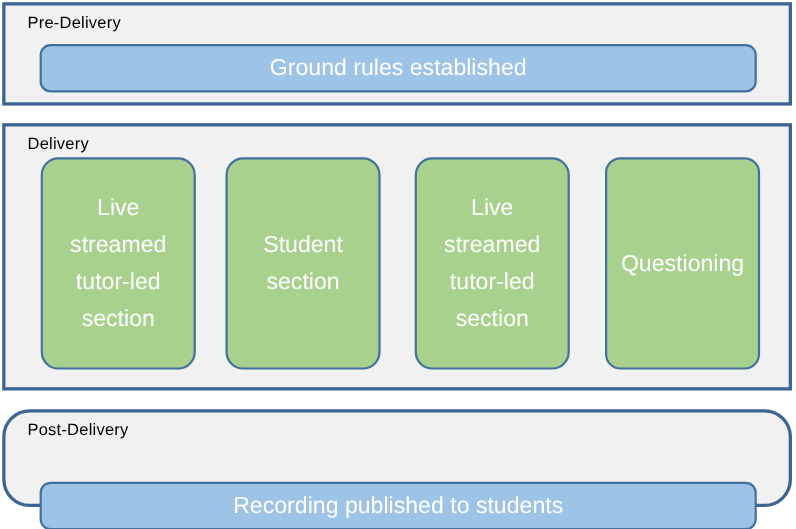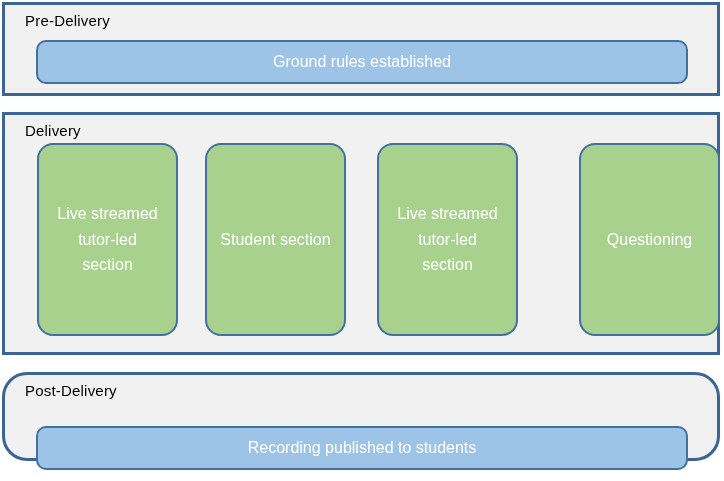--- a/index.html
+++ b/index.html
@@ -35,45 +35,45 @@
     letter-spacing: 0.2px;
   }
   .shape {
     position: absolute;
     box-sizing: border-box;
     display: flex;
     align-items: center;
     justify-content: center;
     text-align: center;
     color: var(--shape-text, #ffffff);
-    font-size: 16px;
+    font-size: 21px;
     border: 2px solid var(--shape-border, #41719C);
   }
   .blue-bar {
     left: 31px;
     width: 652px;
     height: 44px;
     border-radius: 10px;
     background: var(--blue-fill, #9DC3E6);
   }
   .band-pre  .blue-bar { top: 35px; }
-  .band-post .blue-bar { top: 51px; }
+  .band-post .blue-bar { top: 63px; }
   .green-box {
     top: 28px;
     width: 141px;
     height: 193px;
     border-radius: 16px;
     background: var(--green-fill, #A9D18E);
     line-height: 1.6;
     padding: 0 12px;
   }
   .green-box:nth-of-type(2) { left: 32px;  }
   .green-box:nth-of-type(3) { left: 200px; }
   .green-box:nth-of-type(4) { left: 372px; }
-  .green-box:nth-of-type(5) { left: 574px; }
+  .green-box:nth-of-type(5) { left: 545px; border-radius: 14px; }
 </style>
 </head>
 <body>
 
 <div class="canvas">
 
   <section class="band band-pre">
     <div class="band-label">Pre-Delivery</div>
     <div class="shape blue-bar">
       <span>Ground rules established</span>

